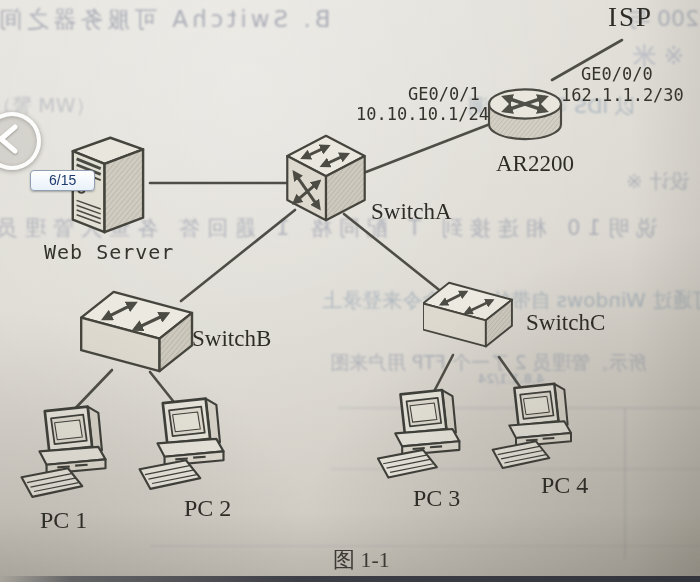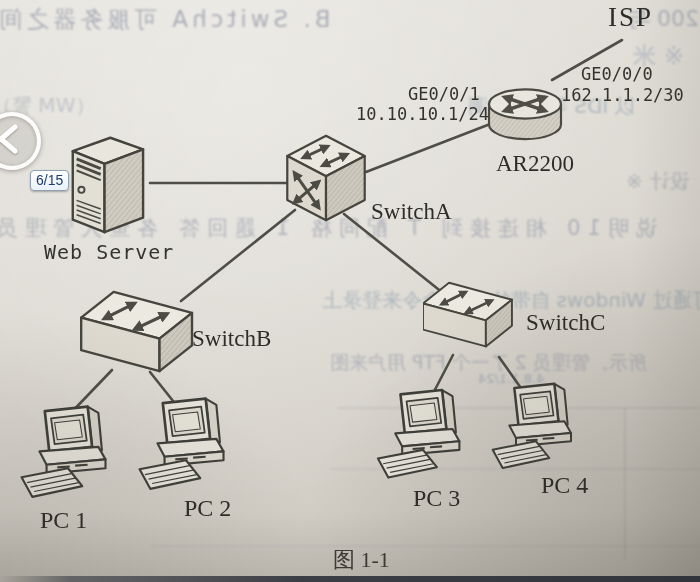--- a/index.html
+++ b/index.html
@@ -79,21 +79,21 @@
     position:absolute;left:-17px;top:112px;width:50px;height:50px;border-radius:50%;
     border:4px solid rgba(255,255,255,.93);background:rgba(140,135,128,.18);
     box-shadow:0 1px 5px rgba(60,55,50,.45), inset 0 1px 4px rgba(60,55,50,.30);
     z-index:10;cursor:pointer;
   }
   .back-btn svg{position:absolute;left:0;top:0;filter:drop-shadow(0 1px 1px rgba(60,55,50,.4));}
   .counter-badge{
     position:absolute;left:30px;top:170px;z-index:10;
     background:linear-gradient(#ffffff,#e9f1fa);
     border:1px solid #8fa0b4;border-radius:4px;
-    color:#1d3b6e;font-size:14px;line-height:19px;padding:0 5px;
+    color:#1d3b6e;font-size:14px;line-height:19px;padding:0 18px;
     box-shadow:0 1px 2px rgba(0,0,0,.28);
   }
 </style>
 </head>
 <body>
 
 <div id="stage">
 
   <div class="ghost g0">B. SwitchA 可服务器之间</div>
   <div class="ghost g1">AR2200 与</div>

